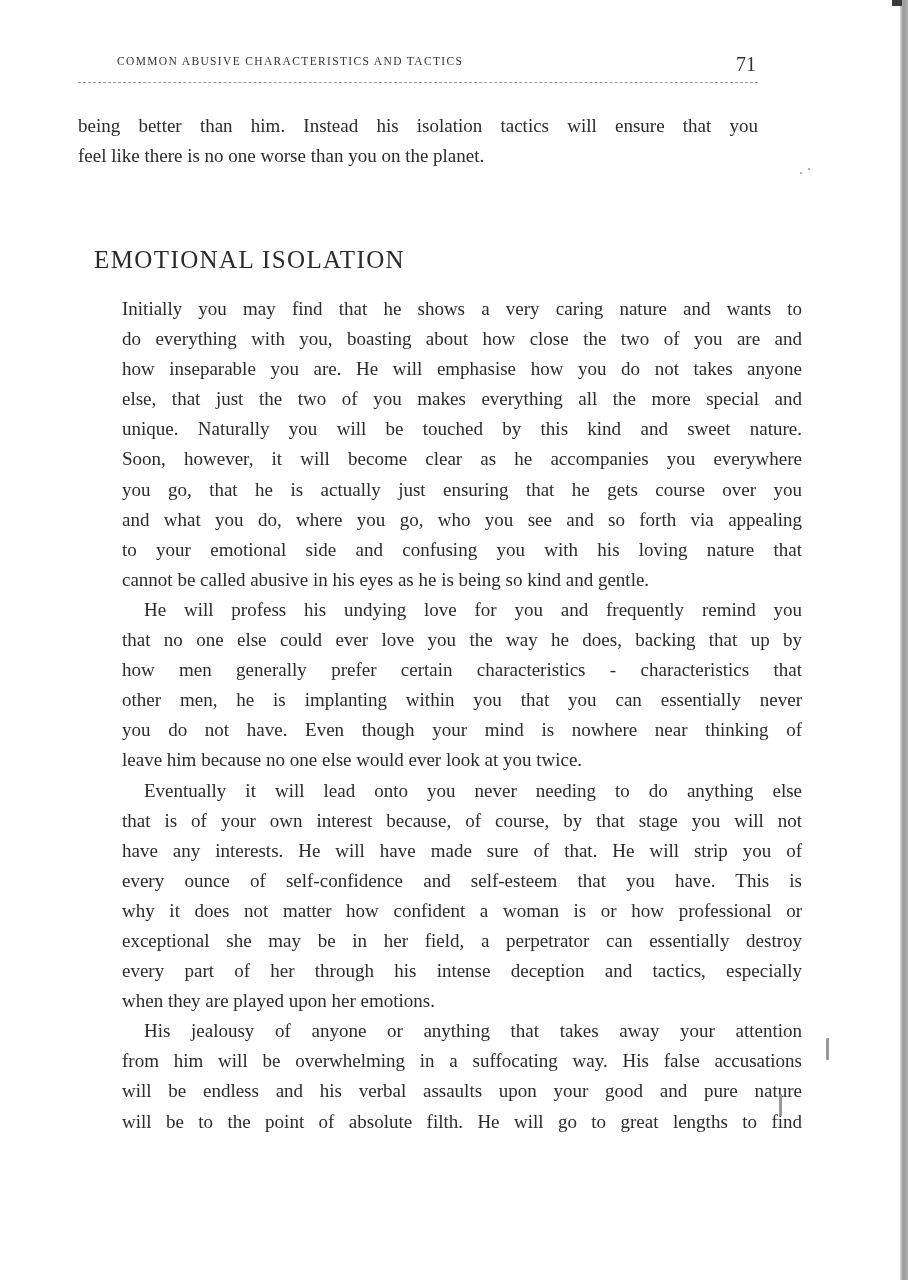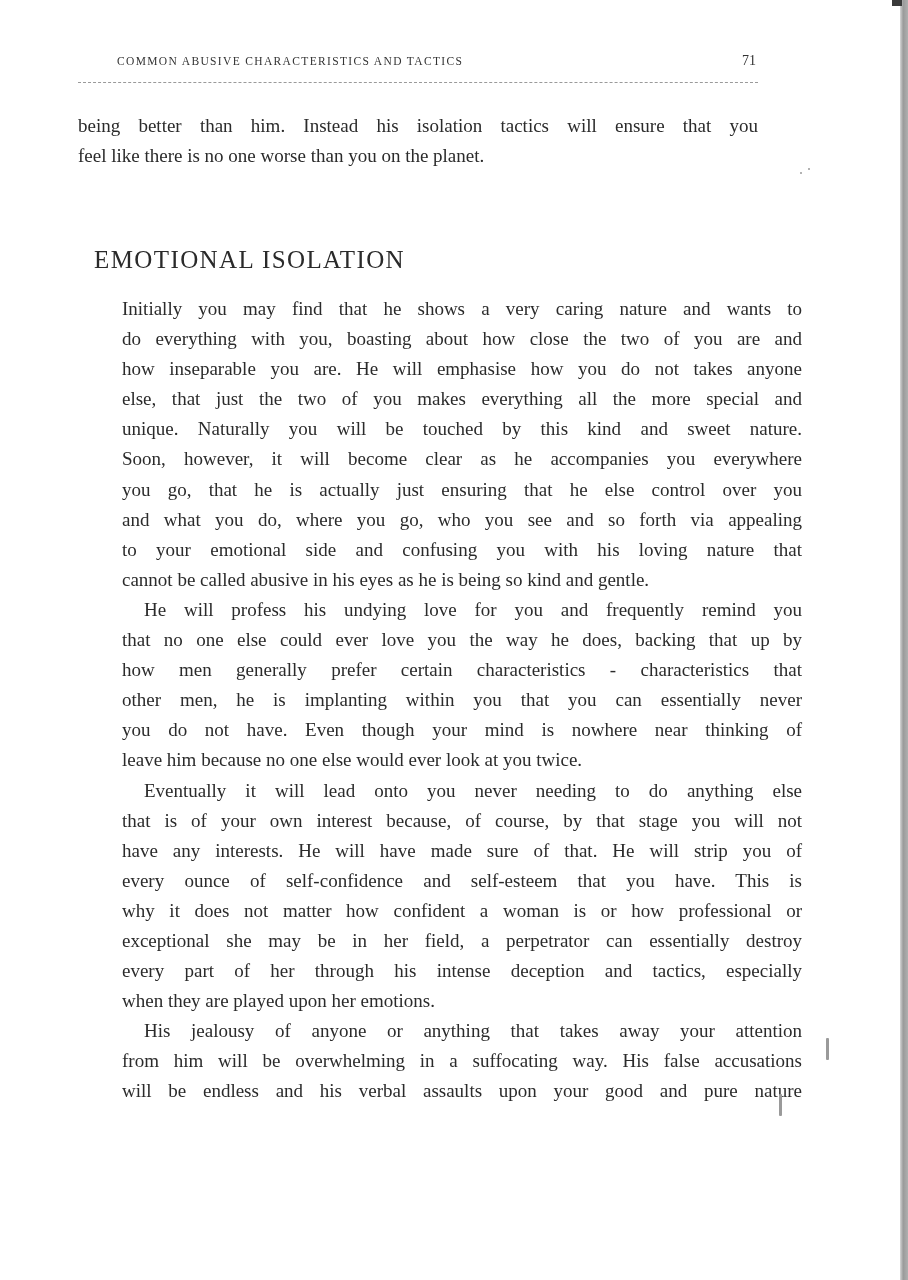--- a/index.html
+++ b/index.html
@@ -19,21 +19,21 @@
   .running-head {
     position:absolute; left:78px; top:55px; width:680px; height:30px;
   }
   .running-title {
     position:absolute; left:0; top:0;
     font-family:"Liberation Serif", serif;
     font-size:11.5px; letter-spacing:1.35px; color:#333;margin-left:39px;
   }
   .page-number {
     position:absolute; right:2px; top:-2px;
-    font-family:"Liberation Serif", serif; font-size:14px; color:#333;
+    font-family:"Liberation Serif", serif; font-size:20px; color:#333;
   }
   .head-rule {
     position:absolute; left:0; top:27px; width:680px; height:0;
     border-top:1px dashed #9a9a9a;
   }
   .text-block {
     position:absolute; left:78px; width:680px;
     font-family:Liberation Serif, serif;
     font-size:19px; line-height:30.1px; color:#2b2b2b;
   }
@@ -73,21 +73,21 @@
 <h2 class="section-heading">EMOTIONAL ISOLATION</h2>
 
 <div class="text-block body-text">
   <div>
     <span class="line">Initially you may find that he shows a very caring nature and wants to</span>
     <span class="line">do everything with you, boasting about how close the two of you are and</span>
     <span class="line">how inseparable you are. He will emphasise how you do not takes anyone</span>
     <span class="line">else, that just the two of you makes everything all the more special and</span>
     <span class="line">unique. Naturally you will be touched by this kind and sweet nature.</span>
     <span class="line">Soon, however, it will become clear as he accompanies you everywhere</span>
-    <span class="line">you go, that he is actually just ensuring that he else control over you</span>
+    <span class="line">you go, that he is actually just ensuring that he gets course over you</span>
     <span class="line">and what you do, where you go, who you see and so forth via appealing</span>
     <span class="line">to your emotional side and confusing you with his loving nature that</span>
     <span class="line last">cannot be called abusive in his eyes as he is being so kind and gentle.</span>
   </div>
   <div>
     <span class="line indent">He will profess his undying love for you and frequently remind you</span>
     <span class="line">that no one else could ever love you the way he does, backing that up by</span>
     <span class="line">how men generally prefer certain characteristics - characteristics that</span>
     <span class="line">other men, he is implanting within you that you can essentially never</span>
     <span class="line">you do not have. Even though your mind is nowhere near thinking of</span>
@@ -100,19 +100,20 @@
     <span class="line">every ounce of self-confidence and self-esteem that you have. This is</span>
     <span class="line">why it does not matter how confident a woman is or how professional or</span>
     <span class="line">exceptional she may be in her field, a perpetrator can essentially destroy</span>
     <span class="line">every part of her through his intense deception and tactics, especially</span>
     <span class="line last">when they are played upon her emotions.</span>
   </div>
   <div>
     <span class="line indent">His jealousy of anyone or anything that takes away your attention</span>
     <span class="line">from him will be overwhelming in a suffocating way. His false accusations</span>
     <span class="line">will be endless and his verbal assaults upon your good and pure nature</span>
+    <span class="line">will be to the point of absolute filth. He will go to great lengths to find</span>
   </div>
 </div>
 
 <div class="speck" style="left:826px;top:1038px;width:3px;height:22px;"></div>
 <div class="speck" style="left:779px;top:1094px;width:3px;height:22px;"></div>
 <div class="speck" style="left:800px;top:172px;width:2px;height:2px;"></div>
 <div class="speck" style="left:808px;top:168px;width:2px;height:2px;"></div>
 
 </body></html>

